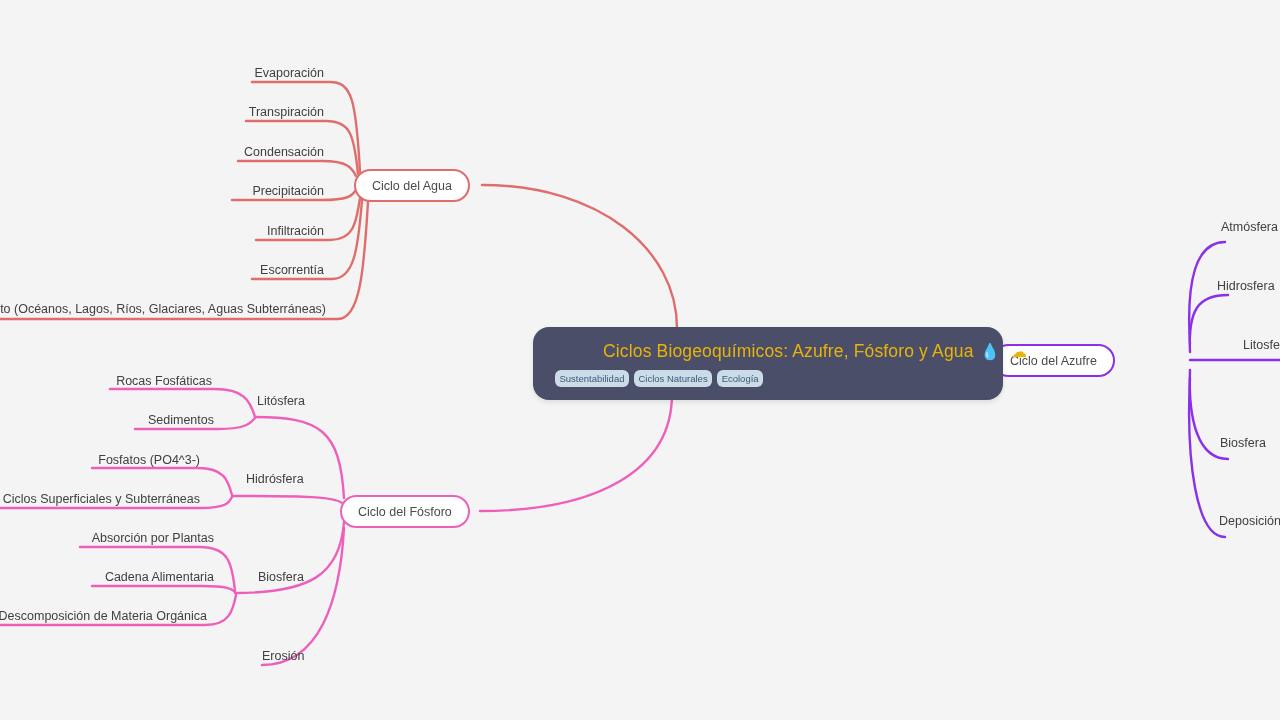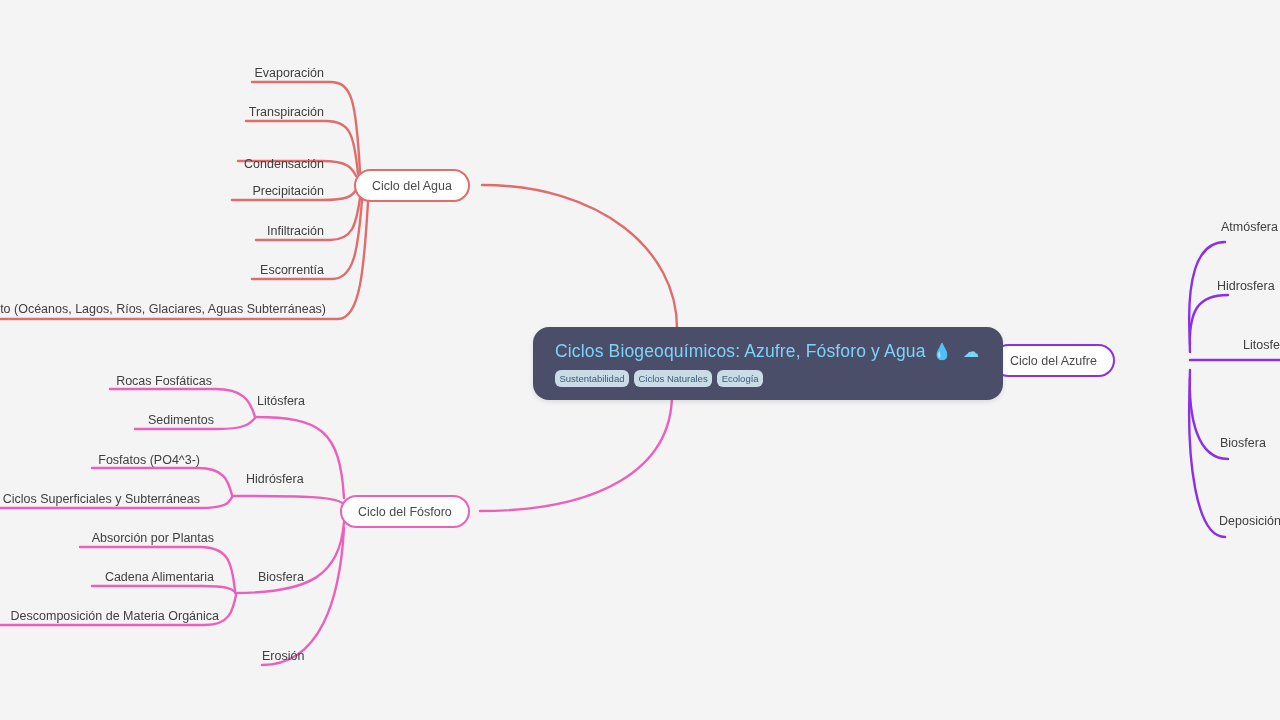--- a/index.html
+++ b/index.html
@@ -35,28 +35,29 @@
     left: 533px;
     top: 327px;
     width: 470px;
     padding: 14px 22px 13px 22px;
     background: #4a4e69;
     border-radius: 16px;
     z-index: 4;
     box-shadow: 0 2px 5px rgba(0,0,0,0.10);
   }
   #root-title {
-    color: #7dd3fc;
+    color: #eab308;
     font-size: 17.5px;
     font-weight: 400;
     letter-spacing: 0.15px;
     white-space: nowrap;
     display: flex;
     align-items: center;
     gap: 7px;
+    margin-left: 48px;
   }
   #root-emojis { font-size: 16px; line-height: 1; letter-spacing: 3px; }
   #root-tags {
     margin-top: 8px;
     display: flex;
     gap: 5px;
   }
   .tag {
     background: #c9dce8;
     color: #3d5a73;
@@ -164,38 +165,38 @@
   <div class="branch-node" style="left:340px; top:495px; border-color:#ee5fbc;">
     <span>Ciclo del Fósforo</span>
   </div>
 
   <div class="branch-node" style="left:992px; top:344px; border-color:#8b2fe8;">
     <span>Ciclo del Azufre</span>
   </div>
 
   <div class="leaf right-anchored" style="left:324px; top:67px;">Evaporación</div>
   <div class="leaf right-anchored" style="left:324px; top:106px;">Transpiración</div>
-  <div class="leaf right-anchored" style="left:324px; top:158px;text-align:center;">Condensación</div>
+  <div class="leaf right-anchored" style="left:324px; top:146px;text-align:center;">Condensación</div>
   <div class="leaf right-anchored" style="left:324px; top:185px;">Precipitación</div>
   <div class="leaf right-anchored" style="left:324px; top:225px;">Infiltración</div>
   <div class="leaf right-anchored" style="left:324px; top:264px;">Escorrentía</div>
   <div class="leaf right-anchored" style="left:326px; top:303px;">Almacenamiento (Océanos, Lagos, Ríos, Glaciares, Aguas Subterráneas)</div>
 
   <div class="leaf" style="left:257px; top:395px;">Litósfera</div>
   <div class="leaf" style="left:246px; top:473px;">Hidrósfera</div>
   <div class="leaf" style="left:258px; top:571px;">Biosfera</div>
   <div class="leaf" style="left:262px; top:650px;">Erosión</div>
 
   <div class="leaf right-anchored" style="left:212px; top:375px;">Rocas Fosfáticas</div>
   <div class="leaf right-anchored" style="left:214px; top:414px;">Sedimentos</div>
   <div class="leaf right-anchored" style="left:200px; top:454px;">Fosfatos (PO4^3-)</div>
   <div class="leaf right-anchored" style="left:200px; top:493px;">Ciclos Superficiales y Subterráneas</div>
   <div class="leaf right-anchored" style="left:214px; top:532px;">Absorción por Plantas</div>
   <div class="leaf right-anchored" style="left:214px; top:571px;">Cadena Alimentaria</div>
-  <div class="leaf right-anchored" style="left:207px; top:610px;margin-left:12px;">Descomposición de Materia Orgánica</div>
+  <div class="leaf right-anchored" style="left:207px; top:610px;">Descomposición de Materia Orgánica</div>
 
   <div class="leaf" style="left:1221px; top:221px;">Atmósfera</div>
   <div class="leaf" style="left:1217px; top:280px;">Hidrosfera</div>
   <div class="leaf" style="left:1243px; top:339px;">Litosfera</div>
   <div class="leaf" style="left:1220px; top:437px;">Biosfera</div>
   <div class="leaf" style="left:1219px; top:515px;">Deposición</div>
 
 </div>
 
 </body></html>

